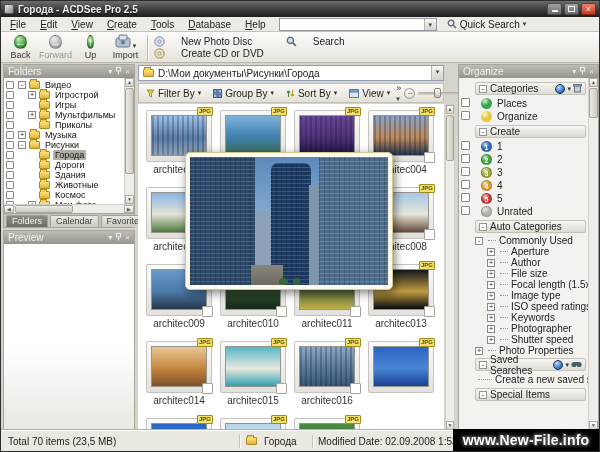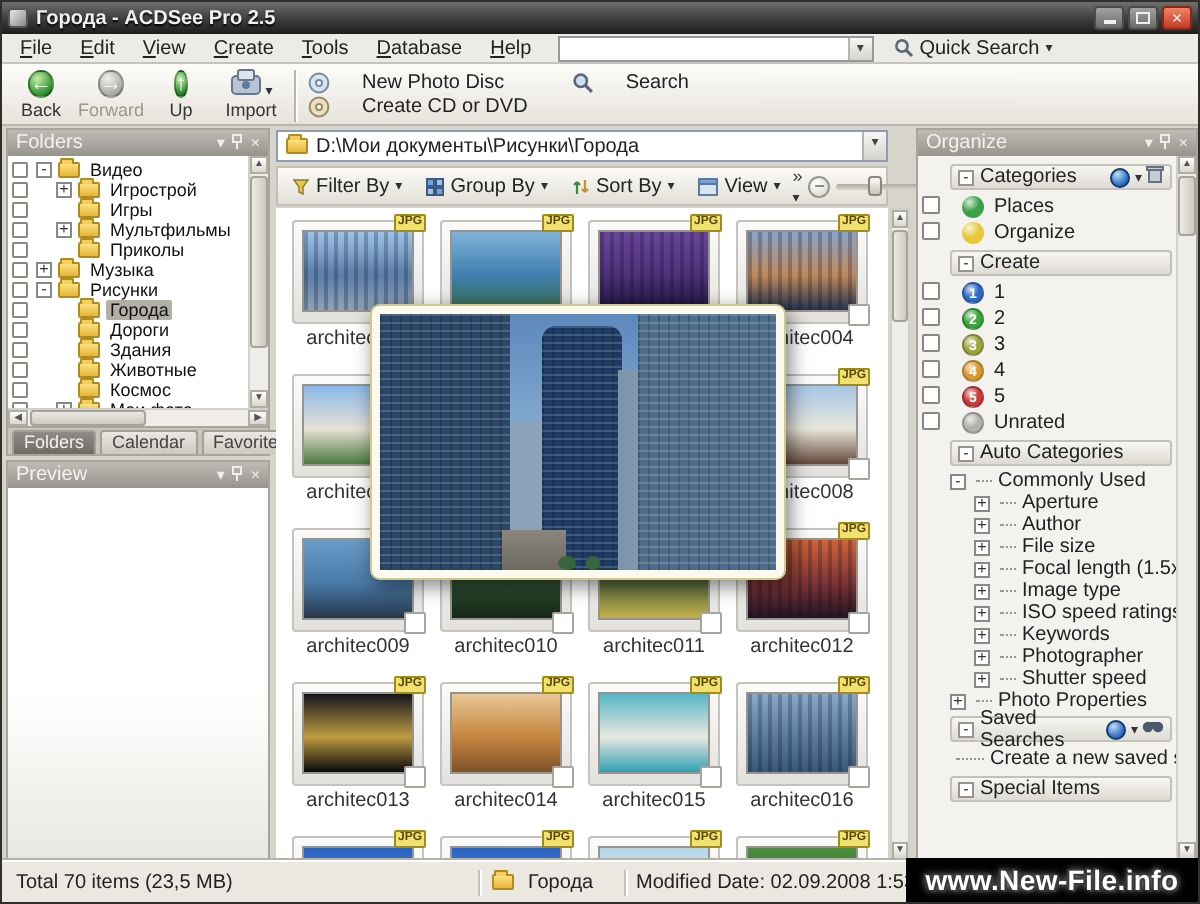--- a/index.html
+++ b/index.html
@@ -541,30 +541,20 @@
         <div class="thumb-item">
           <div class="thumb-cell">
             <div class="thumb-img" style="background: linear-gradient(rgb(52, 72, 47), rgb(86, 104, 58) 55%, rgb(194, 178, 72));"></div>
             <span class="badge">JPG</span>
             <span class="thumb-check"></span>
           </div>
           <div class="thumb-label">architec011</div>
         </div>
         <div class="thumb-item">
           <div class="thumb-cell">
-            <div class="thumb-img" style="background: linear-gradient(rgb(208, 100, 56), rgb(126, 52, 52) 55%, rgb(34, 20, 34));">
-              <div class="stripes"></div>
-            </div>
-            <span class="badge">JPG</span>
-            <span class="thumb-check"></span>
-          </div>
-          <div class="thumb-label">architec012</div>
-        </div>
-        <div class="thumb-item">
-          <div class="thumb-cell">
             <div class="thumb-img" style="background: linear-gradient(rgb(20, 20, 28), rgb(191, 156, 66) 55%, rgb(8, 8, 12));"></div>
             <span class="badge">JPG</span>
             <span class="thumb-check"></span>
           </div>
           <div class="thumb-label">architec013</div>
         </div>
         <div class="thumb-item">
           <div class="thumb-cell">
             <div class="thumb-img" style="background: linear-gradient(rgb(232, 199, 149), rgb(197, 133, 63) 55%, rgb(126, 81, 40));"></div>
             <span class="badge">JPG</span>

